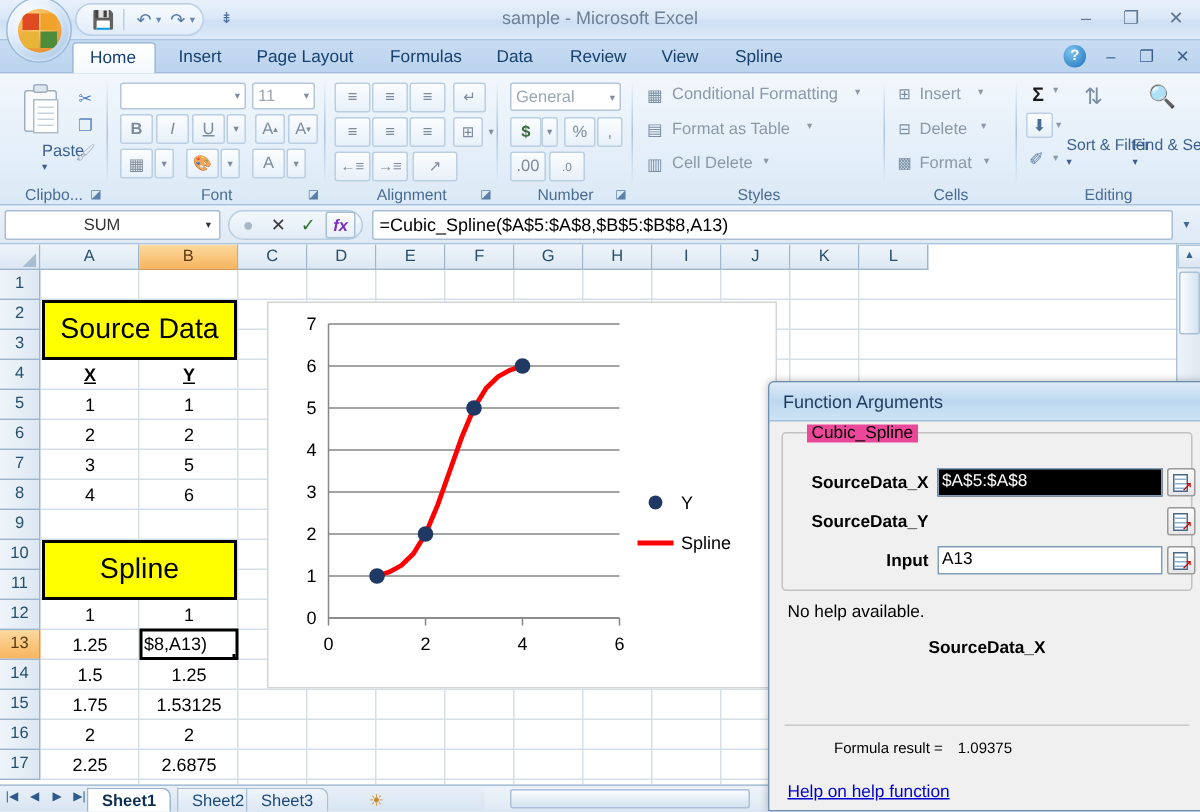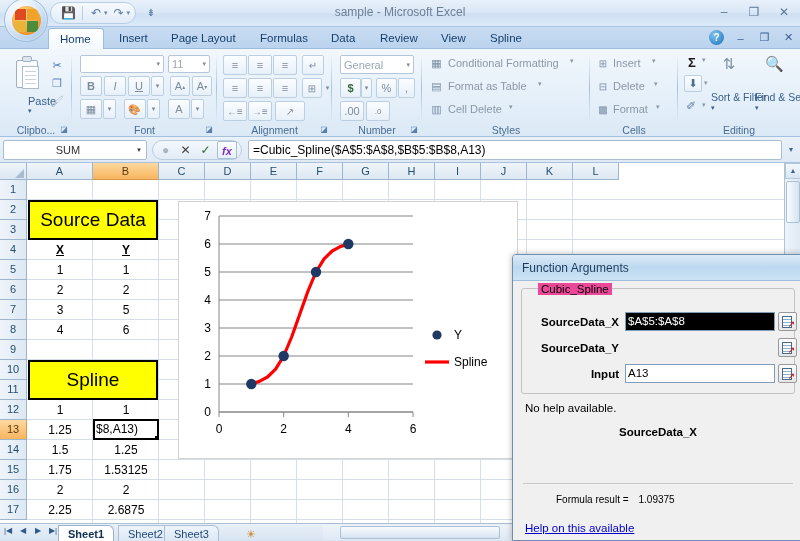--- a/index.html
+++ b/index.html
@@ -612,15 +612,15 @@
           </span>
         <span class="arrow">↗</span>
       </div>
     </div>
     <div id="nohelp">No help available.</div>
     <div id="argname">SourceData_X</div>
     <div id="dlg-hr"></div>
     <div id="fres">
       <span>Formula result =</span><b>1.09375</b>
     </div>
-    <div id="helplink">Help on this available</div>
+    <div id="helplink">Help on help function</div>
   </div>
 </div>
 
 </body></html>

